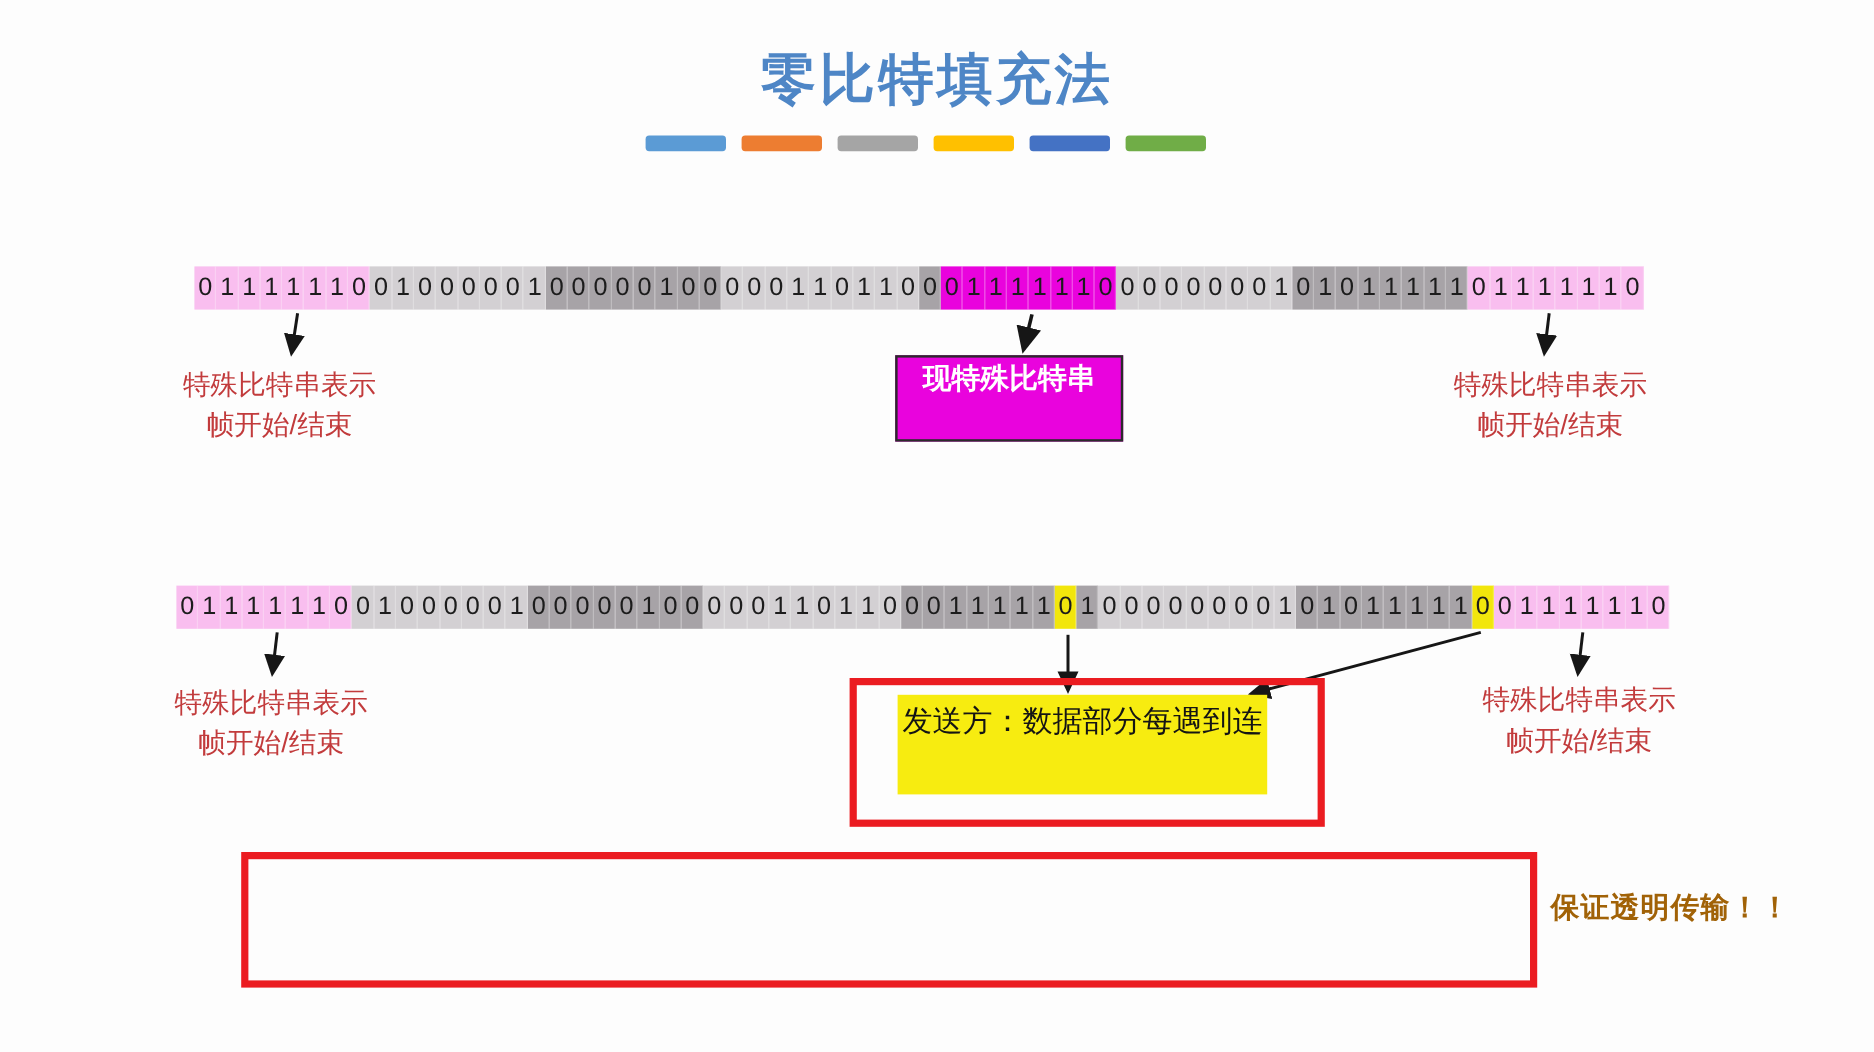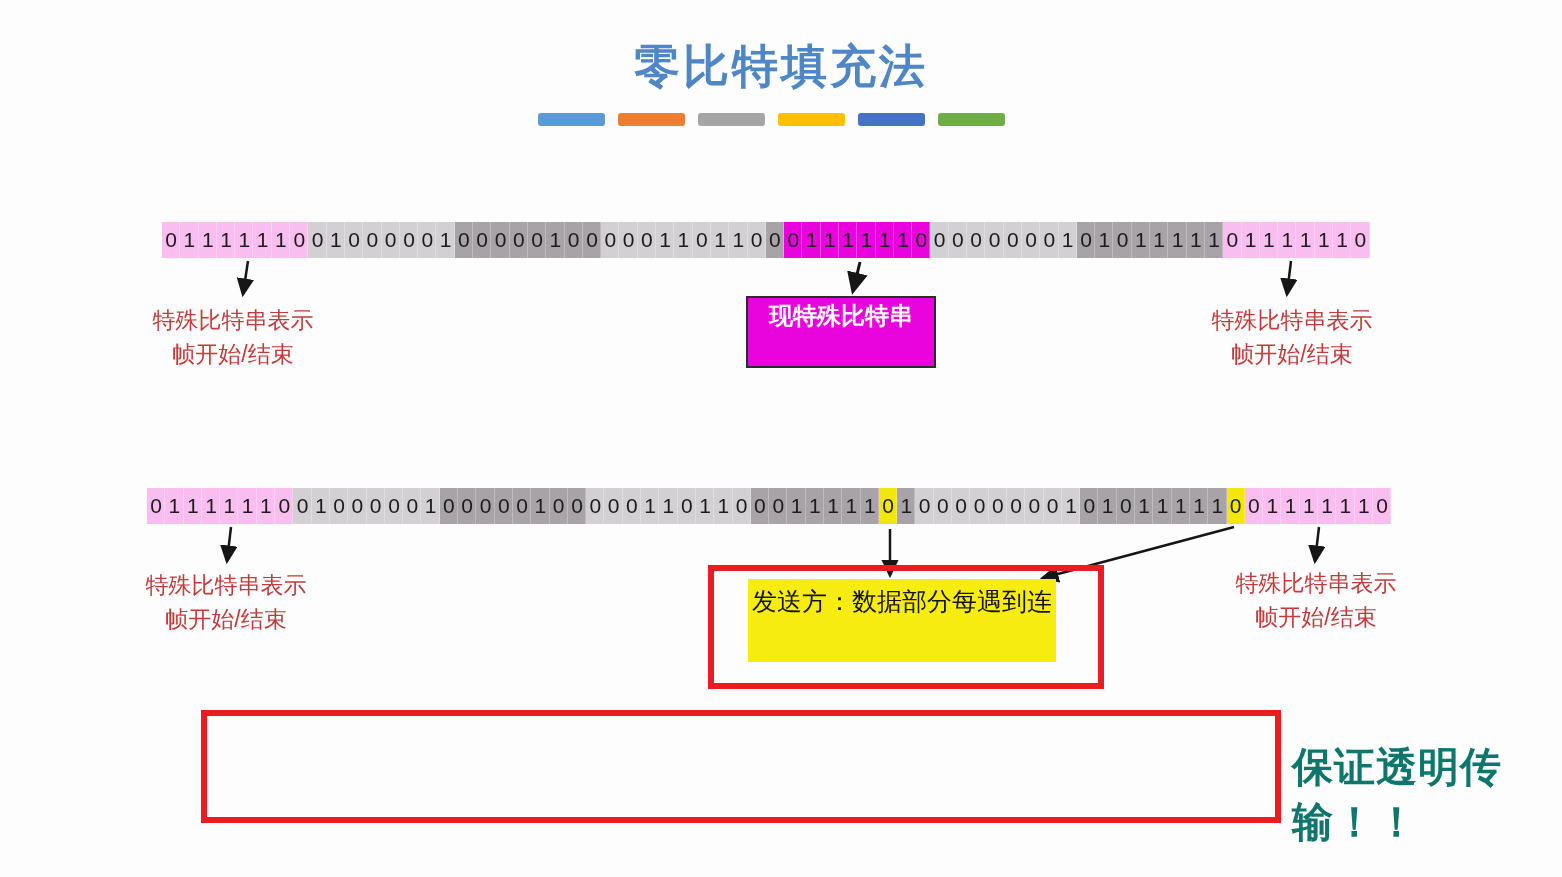--- a/index.html
+++ b/index.html
@@ -70,21 +70,21 @@
     font-size:30px;line-height:46px;white-space:nowrap;
     padding-left:50px;color:#1a1a1a;
   }
   #rules-box .line:first-child{margin-top:5px;}
   .bullet{color:#c32a27;}
   .lead{color:#c32a27;}
   .hl{background:#fff101;color:#c93c10;padding:1px 3px;}
 
   
   #side-note{
-    left:1292px;top:740px;font-size:41px;font-weight:700;color:#0f766e;
+    left:1292px;top:740px;font-size:24px;font-weight:700;color:#a16207;
     letter-spacing:1px;
   }
 
   #arrow-layer{left:0;top:0;width:1562px;height:877px;pointer-events:none;}
 </style>
 </head>
 <body>
 
 <div class="abs" id="title">零比特填充法</div>
 

